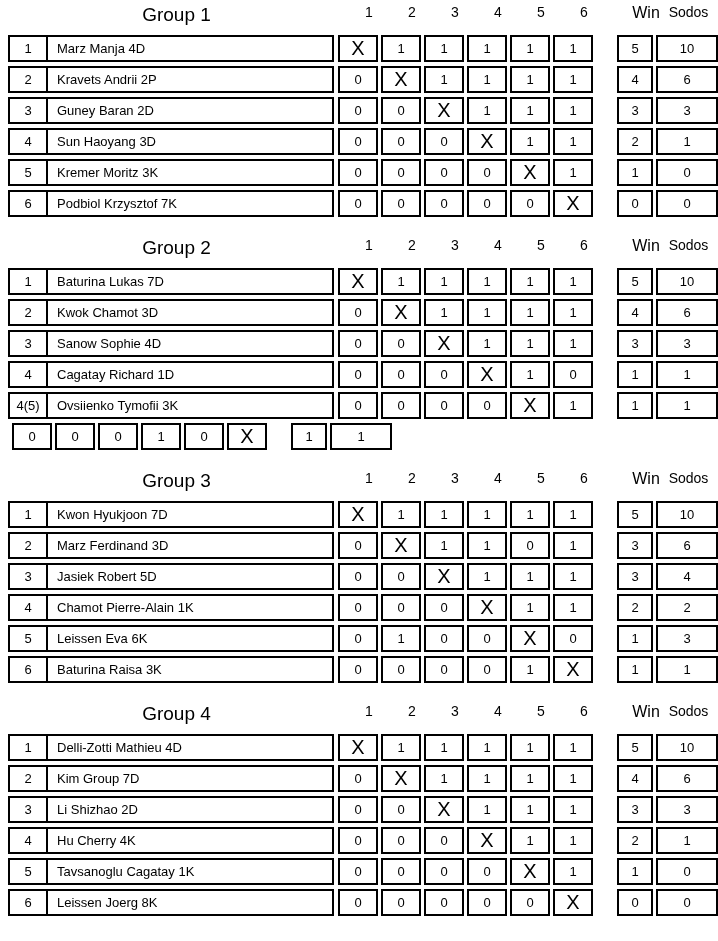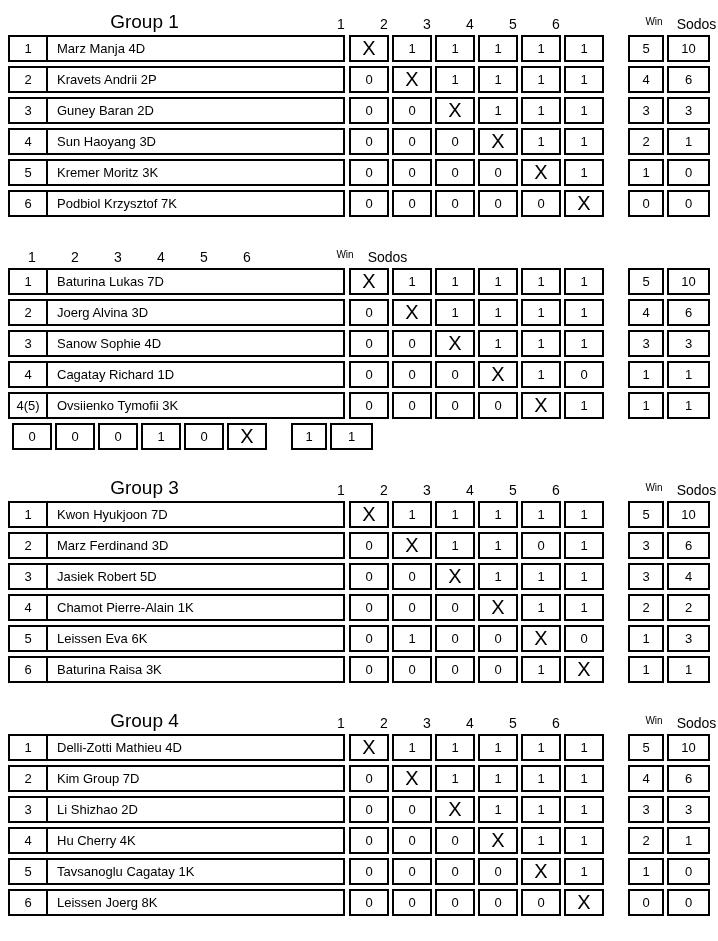--- a/index.html
+++ b/index.html
@@ -5,26 +5,26 @@
   * { box-sizing: border-box; margin: 0; padding: 0; }
   html, body { overflow: hidden; }
   body {
     width: 718px; height: 941px;
     background: #ffffff; color: #000000;
     font-family: "Liberation Sans", sans-serif;
   }
   .page { padding: 5px 0 0 8px; }
   .group { margin-bottom: 21px; }
 
-  .ghead { display: flex; align-items: flex-end; height: 30px; padding-bottom: 4px; gap: 36px; }
+  .ghead { display: flex; height: 30px; padding-bottom: 4px; }
   .gtitle { width: 337px; text-align: center; font-size: 19px; line-height: 1; }
   .nums { display: flex; gap: 3px; margin-left: 4px; }
   .nums span { width: 40px; text-align: center; font-size: 14px; line-height: 1; }
   .sheads { display: flex; gap: 3px; margin-left: 24px; }
-  .sheads .wh { width: 36px; text-align: center; font-size: 10px; line-height: 1; }
+  .sheads .wh { width: 36px; text-align: center; font-size: 16px; line-height: 1; }
   .sheads .sh { width: 43px; text-align: center; font-size: 14px; line-height: 1; }
 
   .prow { display: flex; height: 27px; margin-bottom: 4px; }
   .namebox { display: flex; width: 337px; border: 2px solid #000; background: #fff; }
   .rank {
     width: 38px; border-right: 2px solid #000;
     display: flex; align-items: center; justify-content: center;
     font-size: 13px;
   }
   .pname { flex: 1; display: flex; align-items: center; padding-left: 9px; font-size: 13px; white-space: nowrap; border-radius: 6px; }
@@ -32,21 +32,21 @@
   .results { display: flex; gap: 3px; margin-left: 4px; }
   .cellbox {
     border: 2px solid #000; background: #fff;
     display: flex; align-items: center; justify-content: center;
     font-size: 13px;
   }
   .rcell { width: 40px; }
   .xmark { font-size: 20px; font-weight: 400; }
   .scores { display: flex; gap: 3px; margin-left: 24px; }
   .wcell { width: 36px; }
-  .scell { width: 43px; }
+  .scell { width: 62px; }
 </style>
 </head>
 <body>
 
 <div class="page">
     <div class="group">
       <div class="ghead">
         <div class="gtitle">Group 1</div>
         <div class="nums">
           <span>1</span>
@@ -165,20 +165,21 @@
           <div class="cellbox rcell xmark">X</div>
         </div>
         <div class="scores">
           <div class="cellbox wcell">0</div>
           <div class="cellbox scell">0</div>
         </div>
       </div>
     </div>
     <div class="group">
       <div class="ghead">
+        <div class="gtitle">Group 2</div>
         <div class="nums">
           <span>1</span>
           <span>2</span>
           <span>3</span>
           <span>4</span>
           <span>5</span>
           <span>6</span>
         </div>
         <div class="sheads">
           <span class="wh">Win</span>
@@ -199,21 +200,21 @@
           <div class="cellbox rcell">1</div>
         </div>
         <div class="scores">
           <div class="cellbox wcell">5</div>
           <div class="cellbox scell">10</div>
         </div>
       </div>
       <div class="prow">
         <div class="namebox">
           <div class="rank">2</div>
-          <div class="pname">Joerg Alvina 3D</div>
+          <div class="pname">Kwok Chamot 3D</div>
         </div>
         <div class="results">
           <div class="cellbox rcell">0</div>
           <div class="cellbox rcell xmark">X</div>
           <div class="cellbox rcell">1</div>
           <div class="cellbox rcell">1</div>
           <div class="cellbox rcell">1</div>
           <div class="cellbox rcell">1</div>
         </div>
         <div class="scores">

